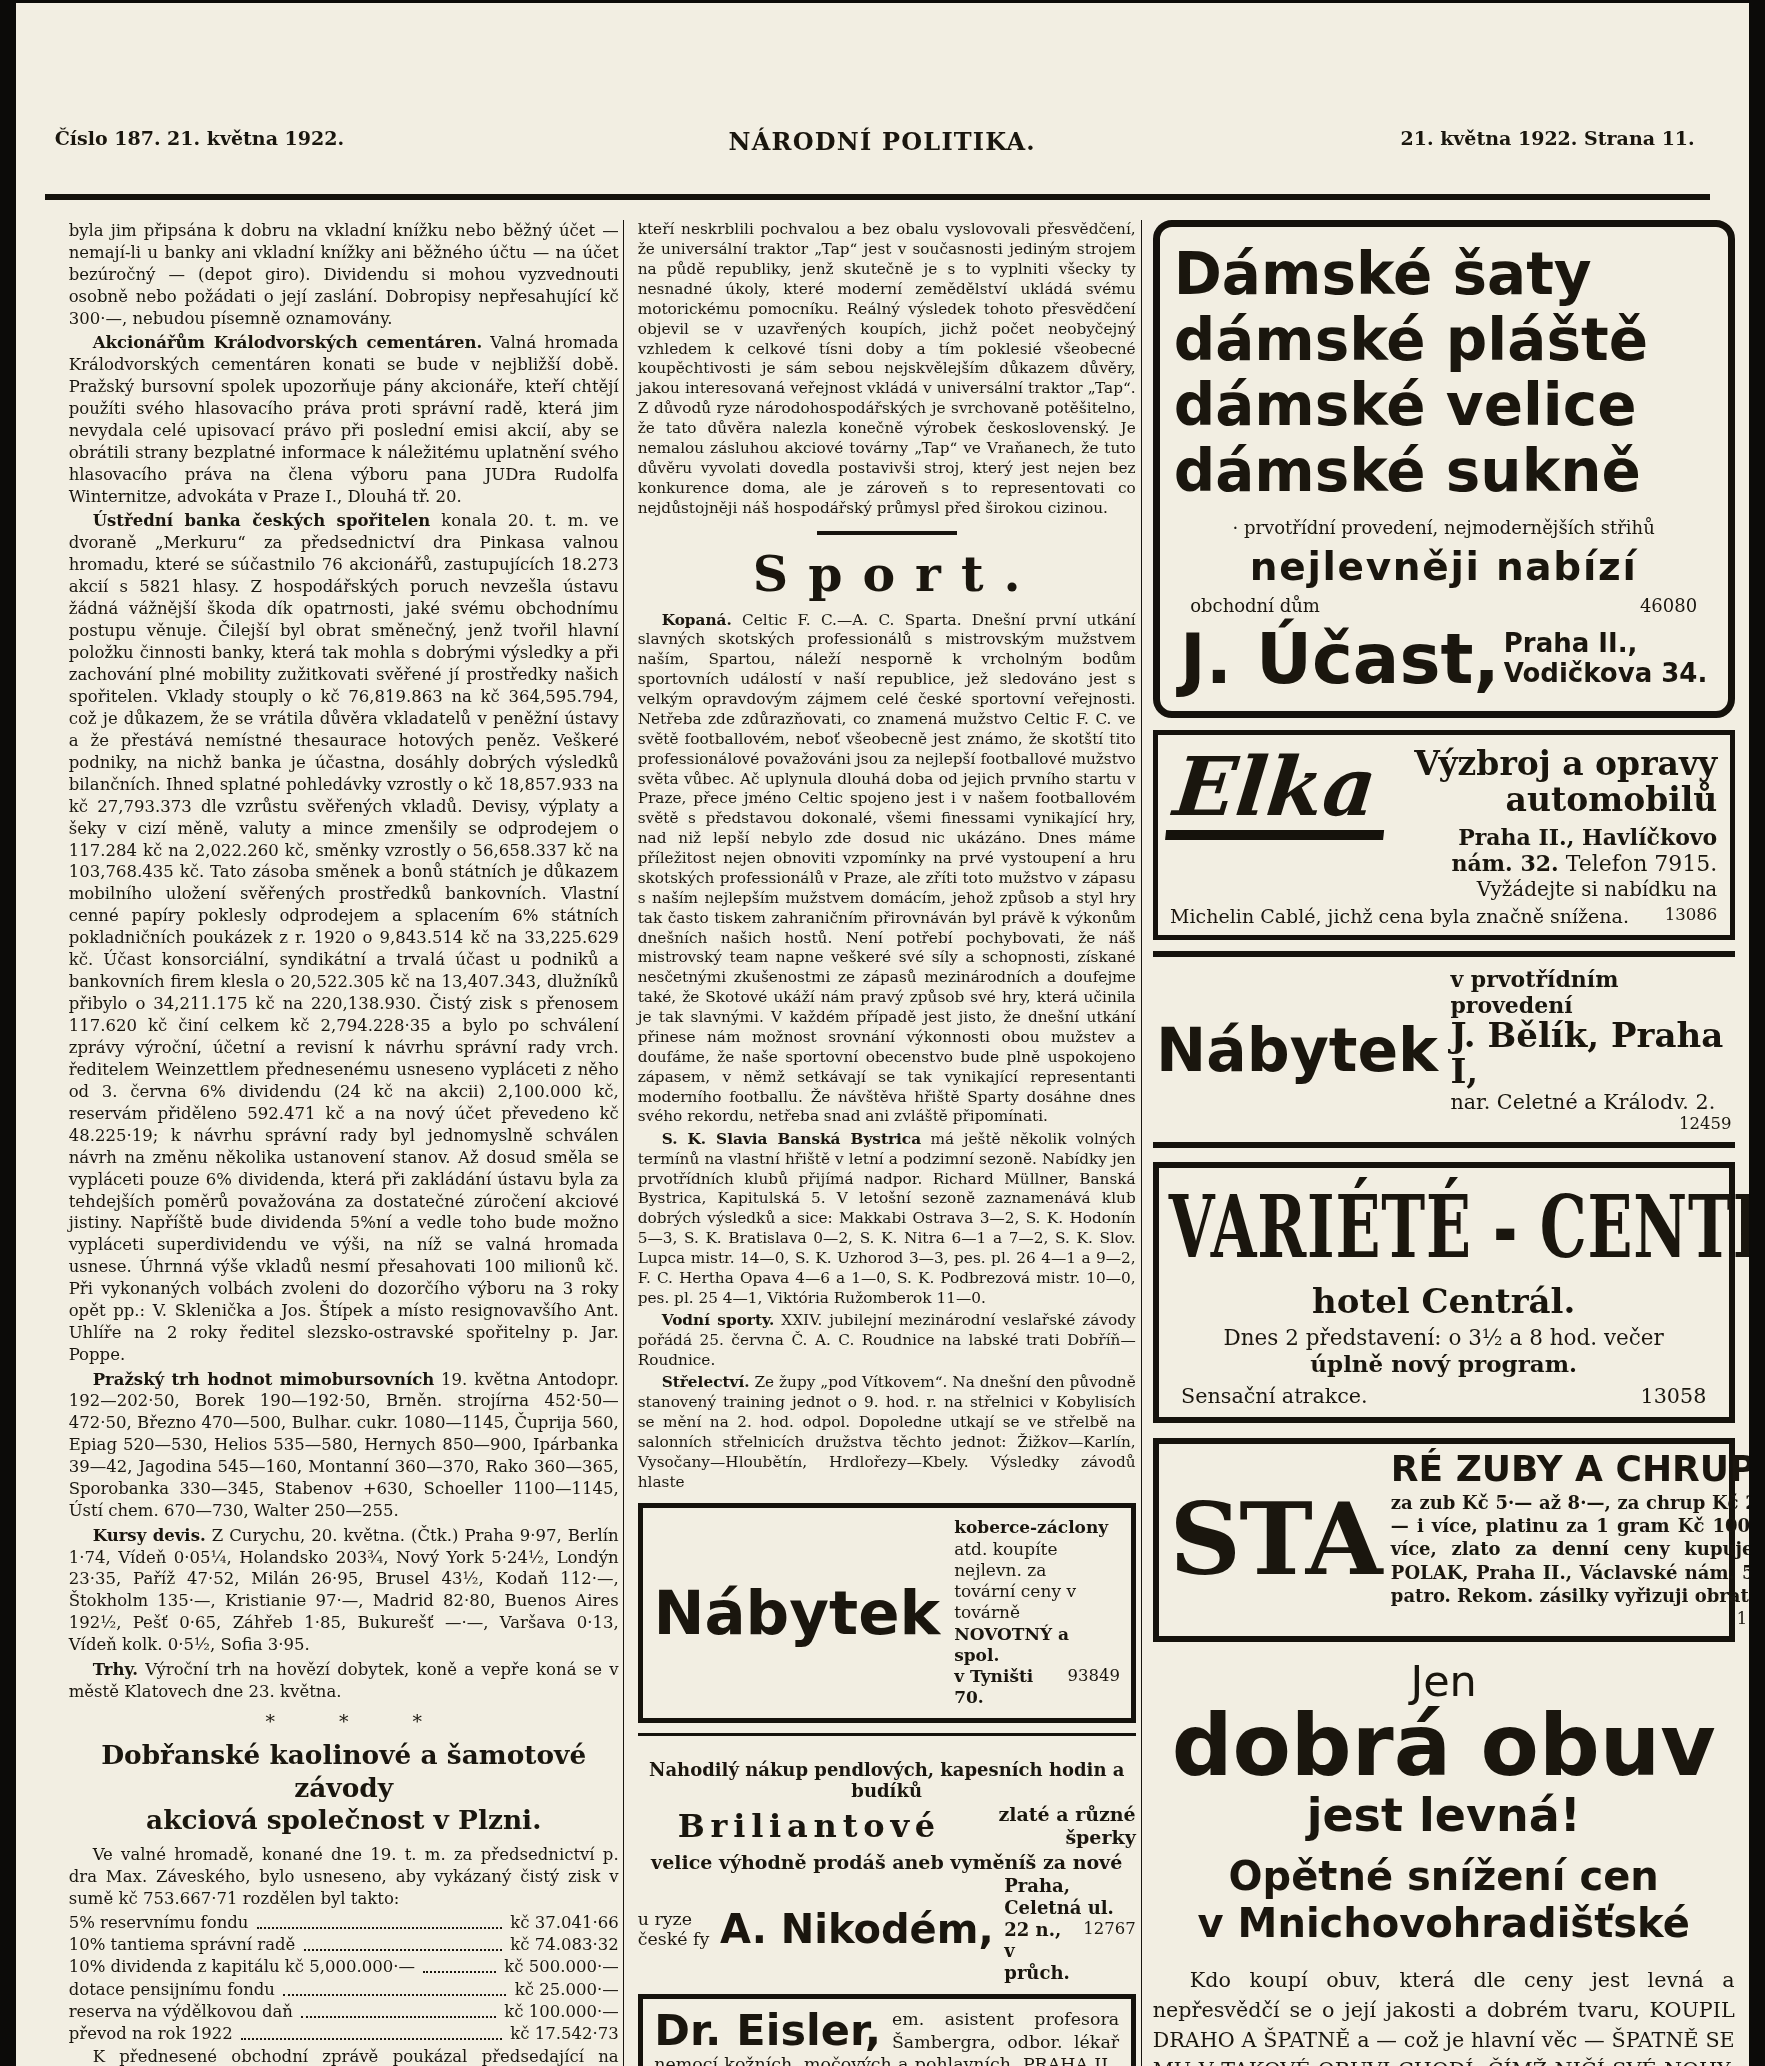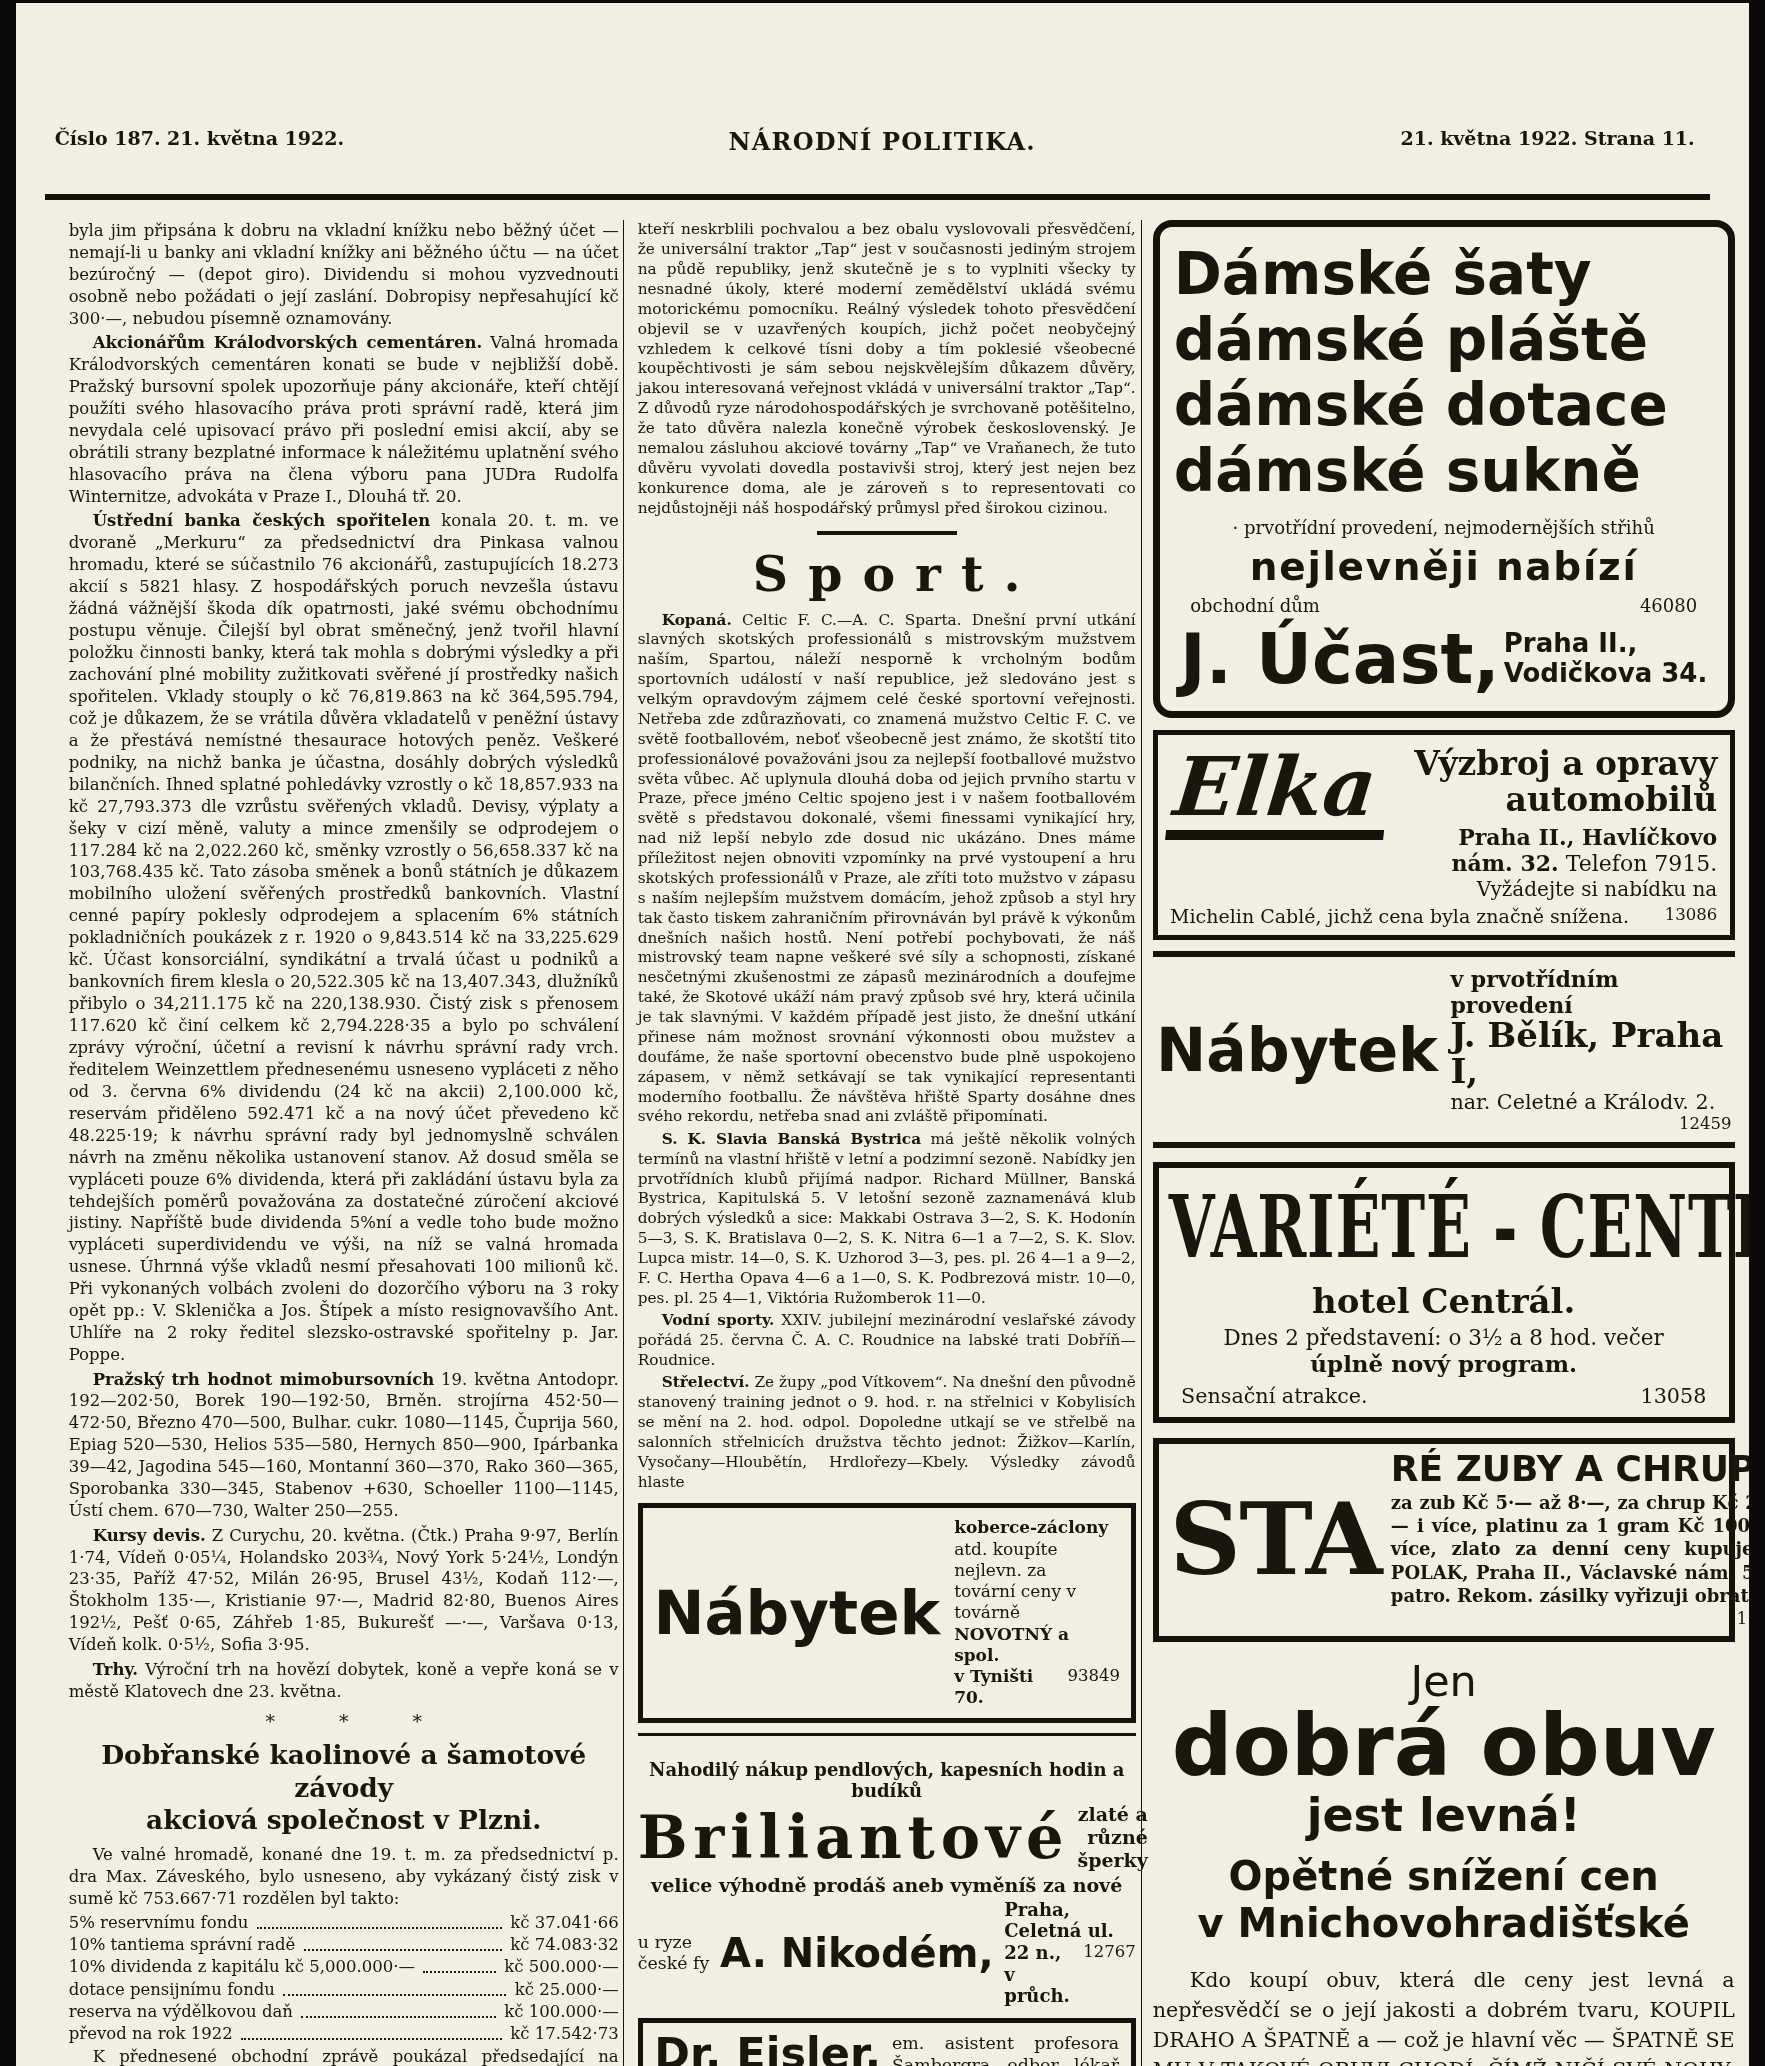--- a/index.html
+++ b/index.html
@@ -42,21 +42,21 @@
   .adnum{font-size:16.5px;white-space:nowrap;}
 
   
   .mad{margin-top:10.7px;}
   .box{border:5px solid #15120c;}
   .novotny{display:flex;gap:14px;align-items:center;padding:9px 10.7px;}
   .novotny .big{font-weight:bold;font-size:61px;line-height:1;white-space:nowrap;}
   .novotny .side{font-size:17px;line-height:1.25;}
   .b-top{font-size:18px;font-weight:bold;text-align:center;margin-bottom:1.7px;}
   .b-row{display:flex;align-items:center;justify-content:space-between;gap:8.3px;}
-  .b-big{font-weight:bold;font-size:59px;letter-spacing:5.8px;white-space:nowrap;}
+  .b-big{font-weight:bold;font-size:32px;letter-spacing:5.8px;white-space:nowrap;margin-left:40px;}
   .b-side{font-size:19px;font-weight:bold;text-align:right;line-height:1.2;}
   .b-mid{font-size:19px;font-weight:bold;text-align:center;margin:2.5px 0;}
   .nik-row{display:flex;align-items:center;gap:10.7px;}
   .nik-pre{font-size:17.4px;line-height:1.2;white-space:nowrap;}
   .nik-big{font-weight:bold;font-size:40px;white-space:nowrap;}
   .nik-side{font-size:18px;font-weight:bold;line-height:1.2;}
   .eisler{padding:9px 11.6px;font-size:17.4px;line-height:1.3;text-align:justify;}
   .eisler .big{font-weight:bold;font-size:43px;float:left;margin:2.5px 10.7px 0 0;line-height:0.9;}
 
   
@@ -223,21 +223,21 @@
       
     </div>
 
   </div>
 
   <div class="col col3">
 
     <div class="damske sans">
       <div class="l">Dámské šaty</div>
       <div class="l">dámské pláště</div>
-      <div class="l">dámské dotace</div>
+      <div class="l">dámské velice</div>
       <div class="l">dámské sukně</div>
       <div class="sm" style="font-family:'DejaVu Serif',serif">· prvotřídní provedení, nejmodernějších střihů</div>
       <div class="nej">nejlevněji nabízí</div>
       <div class="row" style="font-family:'DejaVu Serif',serif">
           <span>obchodní dům</span>
           <span>46080</span>
         </div>
       <div class="novak">
         <span class="big">J. Účast,</span>
         <span class="addr">

